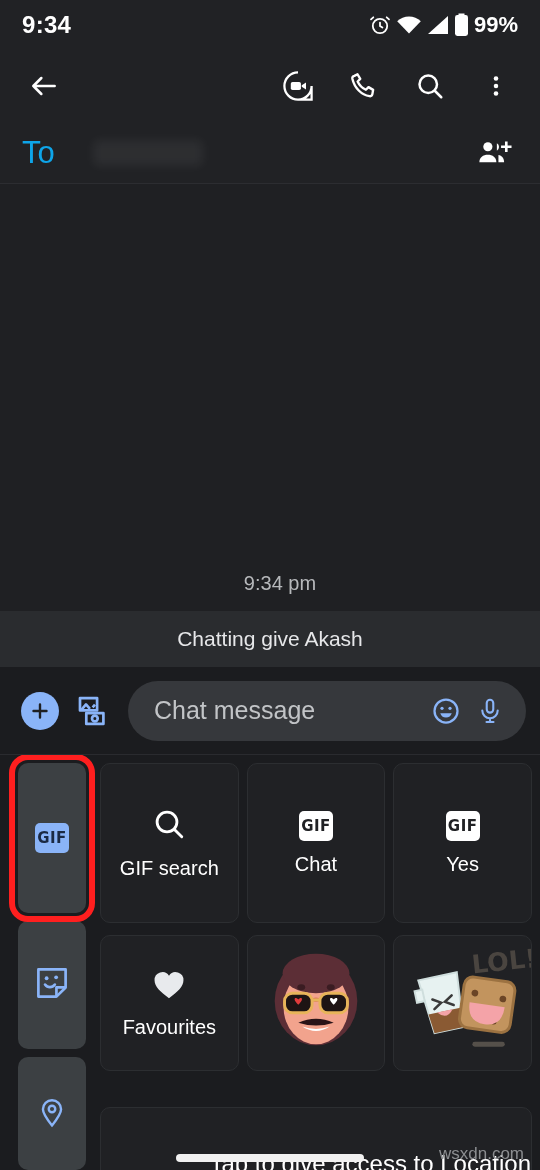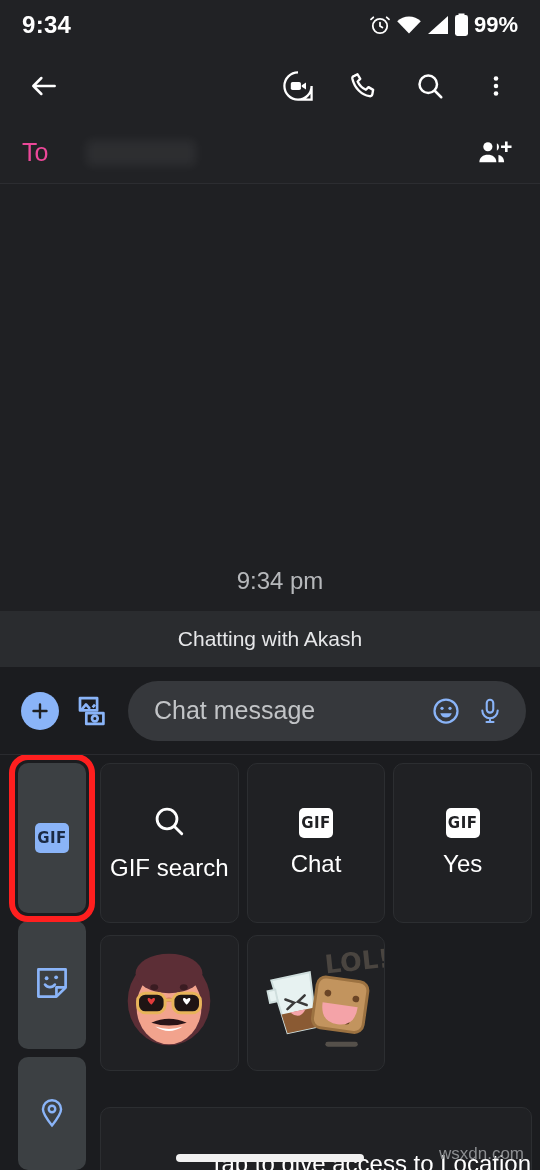--- a/index.html
+++ b/index.html
@@ -45,41 +45,41 @@
   .appbar .icon-btn + .icon-btn { margin-left: 18px; }
 
   
   .to-row {
     height: 62px; flex: 0 0 62px;
     background: #212225;
     display: flex; align-items: center;
     padding: 0 22px;
     border-bottom: 1px solid #2c2d31;
   }
-  .to-label { color: #ec4899; font-size: 25px; }
+  .to-label { color: #0ea5e9; font-size: 31px; }
   .to-chip {
     margin-left: 38px;
     width: 110px; height: 26px;
     border-radius: 6px;
     background: rgba(255,255,255,0.055);
     filter: blur(5px);
   }
   .to-row .spacer { flex: 1; }
 
   
   .conversation {
     flex: 1 1 auto;
     background: #1f2023;
     position: relative;
     display: flex; flex-direction: column;
     justify-content: flex-end;
     align-items: center;
     padding-bottom: 16px;
   }
-  .conv-time { color: #b6b8bb; font-size: 24px; margin-left: 20px; }
+  .conv-time { color: #b6b8bb; font-size: 20px; margin-left: 20px; }
 
   
   .chat-banner {
     height: 56px; flex: 0 0 56px;
     background: #2a2c2f;
     display: flex; align-items: center; justify-content: center;
     color: #e6e7e9; font-size: 21px;
   }
 
   
@@ -159,21 +159,21 @@
     background: #202124;
     border: 1px solid #2c2e31;
     border-radius: 10px;
     display: flex; flex-direction: column;
     align-items: center; justify-content: center;
     gap: 12px;
     overflow: hidden;
     position: relative;
   }
   .tile-short { height: 136px; }
-  .tile-label { color: #ffffff; font-size: 24px; }
+  .tile-label { color: #ffffff; font-size: 20px; }
   .gif-badge {
     width: 34px; height: 30px; border-radius: 5px;
     background: #ffffff;
     color: #202124;
     font-size: 15px; font-weight: bold; letter-spacing: .5px;
     display: flex; align-items: center; justify-content: center;
     font-family: "DejaVu Sans", sans-serif;
   }
   .gif-badge.blue { background: #8ab4f8; color: #1b2a44; }
   .tile-sticker { padding: 0; justify-content: center; }
@@ -284,21 +284,21 @@
         <path d="M21.4 2.2h2v3h3v2h-3v3h-2v-3h-3v-2h3Z"></path>
       </svg>
     </span>
   </div>
 
   <div class="conversation">
     <span class="conv-time">9:34 pm</span>
   </div>
 
   <div class="chat-banner">
-    <span>Chatting with Akash</span>
+    <span>Chatting give Akash</span>
   </div>
 
   <div class="composer">
     <div class="composer-btn">
       <div class="plus-circle">
         <svg width="24" height="24" viewBox="0 0 24 24" fill="none" stroke="#1f2023" stroke-width="2.4" stroke-linecap="round">
           <path d="M12 5.5v13M5.5 12h13"></path>
         </svg>
       </div>
     </div>
@@ -371,20 +371,28 @@
       <div class="tile">
         <span class="gif-badge">GIF</span>
         <span class="tile-label">Chat</span>
       </div>
 
       <div class="tile">
         <span class="gif-badge">GIF</span>
         <span class="tile-label">Yes</span>
       </div>
 
+      <div class="tile tile-short">
+        <span>
+          <svg width="34" height="32" viewBox="0 0 24 22" fill="#e8eaed">
+            <path d="M12 21C5.8 16.4 1.8 13 1.8 8.4A5.6 5.6 0 0 1 12 5.1a5.6 5.6 0 0 1 10.2 3.3C22.2 13 18.2 16.4 12 21Z"></path>
+          </svg>
+        </span>
+        <span class="tile-label">Favourites</span>
+      </div>
 
       <div class="tile tile-short tile-sticker">
         <svg width="118" height="118" viewBox="0 0 120 120">
           <ellipse cx="60" cy="58" rx="42" ry="45" fill="#5c2e36"></ellipse>
           <ellipse cx="60" cy="64" rx="33" ry="38" fill="#f2a38d"></ellipse>
           <ellipse cx="60" cy="30" rx="34" ry="20" fill="#5c2e36"></ellipse>
           <ellipse cx="45" cy="44" rx="4" ry="3" fill="#3a1c22"></ellipse>
           <ellipse cx="75" cy="44" rx="4" ry="3" fill="#3a1c22"></ellipse>
           <path d="M54 57 Q60 52 66 57 Q60 61 54 57Z" fill="#d9745f"></path>
           <g>

